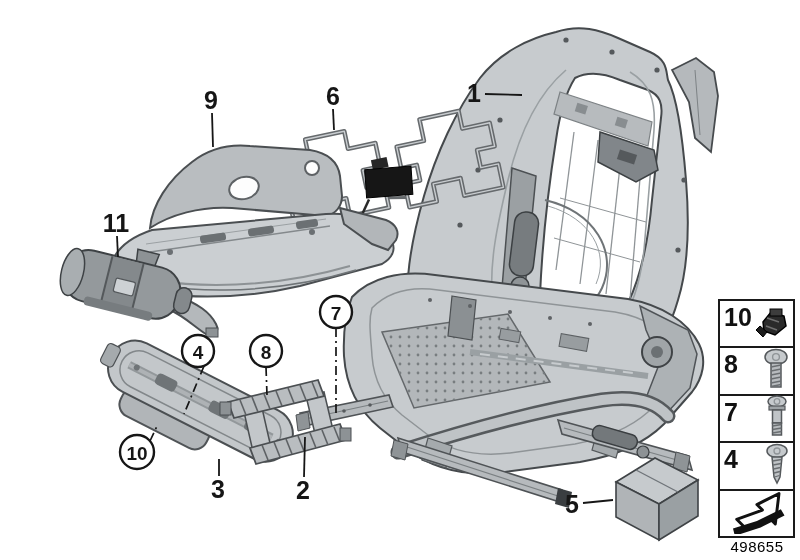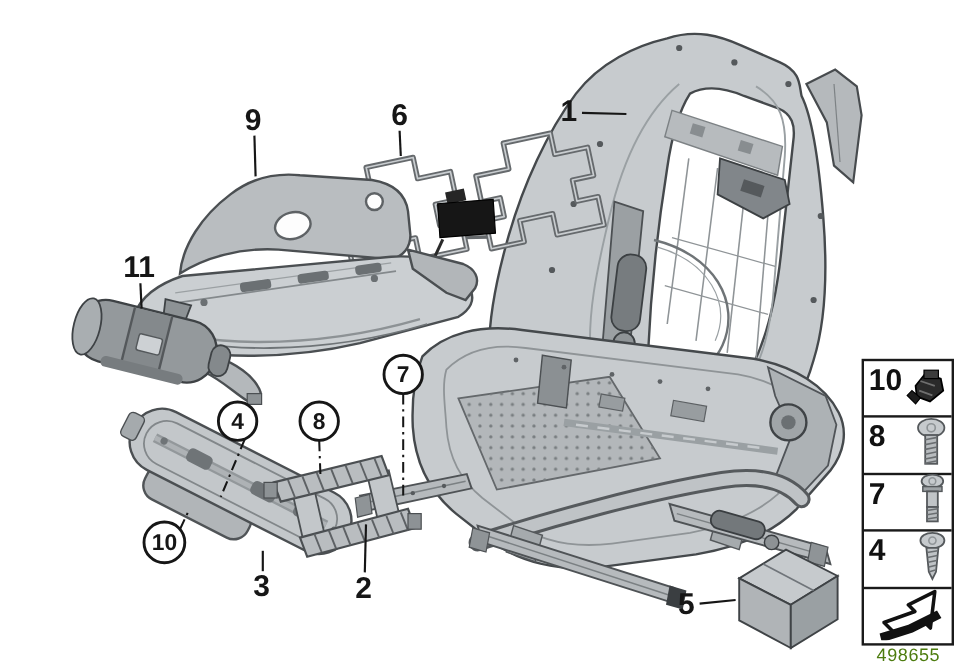--- a/index.html
+++ b/index.html
@@ -20,21 +20,21 @@
   .legend-row{flex:1;position:relative;border-top:2px solid #1a1a1a;}
   .legend-row:first-child{border-top:none;}
   .legend-num{
     position:absolute;left:4px;top:0px;
     font:bold 25px "Liberation Sans",sans-serif;color:#111;line-height:1.3;
   }
   .legend-icon{position:absolute;right:2px;top:50%;transform:translateY(-50%);}
   .legend-icon.arrow-cell{right:6px;}
   .figure-number{
     position:absolute;left:714px;top:538px;width:86px;text-align:center;
-    font:15px "Liberation Sans",sans-serif;color:#4d7c0f;letter-spacing:0.5px;
+    font:15px "Liberation Sans",sans-serif;color:#000000;letter-spacing:0.5px;
   }
 </style>
 </head>
 <body>
 
 <svg id="diagram" width="800" height="560" viewBox="0 0 800 560">
   <defs>
     <pattern id="dots" width="9" height="9" patternUnits="userSpaceOnUse">
       <circle cx="4" cy="4" r="1.4" fill="#787d80"></circle>
     </pattern>

